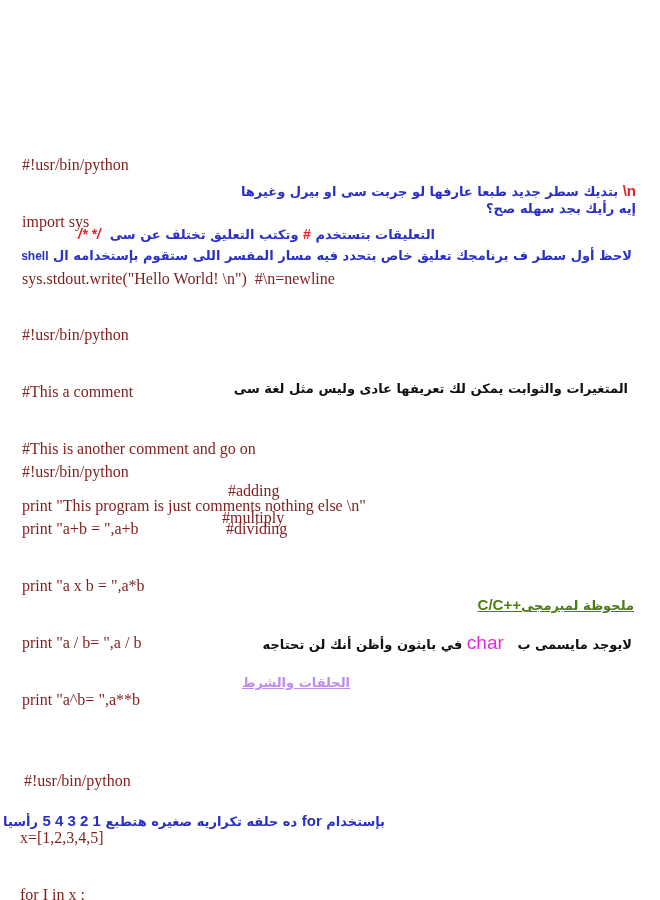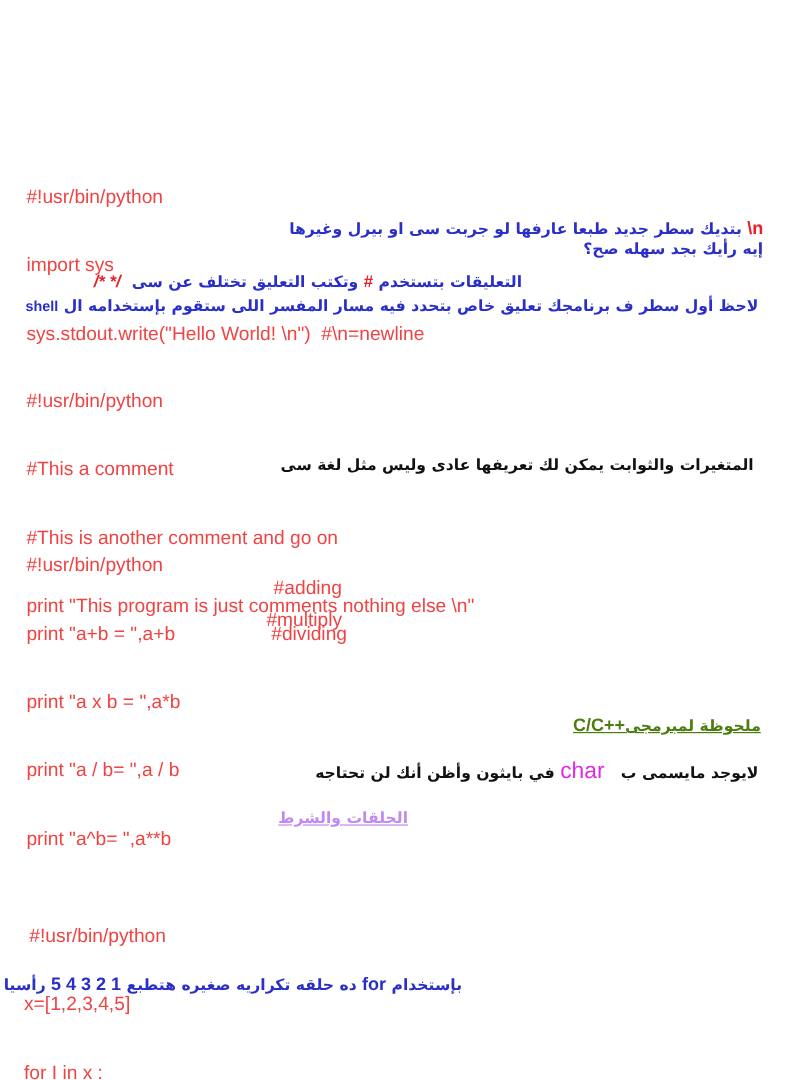--- a/index.html
+++ b/index.html
@@ -1,18 +1,18 @@
 <!DOCTYPE html>
 <html><head>
   <meta charset="utf-8">
   <style>
     html, body { margin: 0; padding: 0; background: #ffffff; }
     body { width: 660px; height: 900px; position: relative; overflow: hidden; font-family: "Liberation Sans", sans-serif; }
     .abs { position: absolute; }
-    .code { color: #ef4444; font-family: Liberation Sans, sans-serif; font-size: 16px; line-height: 19px; white-space: pre; }
+    .code { color: #7f1d1d; font-family: Liberation Serif, serif; font-size: 16px; line-height: 19px; white-space: pre; }
     .ar { direction: rtl; text-align: right; font-family: "DejaVu Sans", sans-serif; font-weight: bold; white-space: nowrap; }
     .blue { color: #2a2fc8; }
     .red { color: #e8202a; }
     .black { color: #111111; }
     .brown { color: #4d7c0f; }
     .magenta { color: #e22ae0; }
     .lavender { color: #c08af0; }
     .latin { font-family: "Liberation Sans", sans-serif; direction: ltr; unicode-bidi: embed; }
     .u { text-decoration: underline; }
   </style>
@@ -68,21 +68,21 @@
 <div class="abs ar brown u" style="right:26px; top:596px; font-size:13px; line-height:18px;">
   <span>ملحوظة لمبرمجى</span><span class="latin" style="font-size:15px; font-weight:bold;">C/C++</span>
 </div>
 
 <div class="abs ar black" style="right:28px; top:634px; font-size:13px; line-height:17px;">
   <span>لايوجد مايسمى ب</span>
   &nbsp;&nbsp;<span class="latin magenta" style="font-size:19px; font-weight:normal;text-align:center;">char</span>
   <span>في بايثون وأظن أنك لن تحتاجه</span>
 </div>
 
-<a class="abs ar lavender u" style="right:320px; top:674px; font-size:13px; line-height:17px;">الحلقات والشرط</a>
+<a class="abs ar lavender u" style="right:310px; top:674px; font-size:13px; line-height:17px;">الحلقات والشرط</a>
 
 <div class="abs code" style="left:20px; top:733px;">
   <div> #!usr/bin/python</div>
   <div>x=[1,2,3,4,5]</div>
   <div>for I in x :</div>
   
 </div>
 
 <div class="abs ar blue" style="right:275px; top:812px; font-size:13px; line-height:18px;">
   <span>بإستخدام</span>

